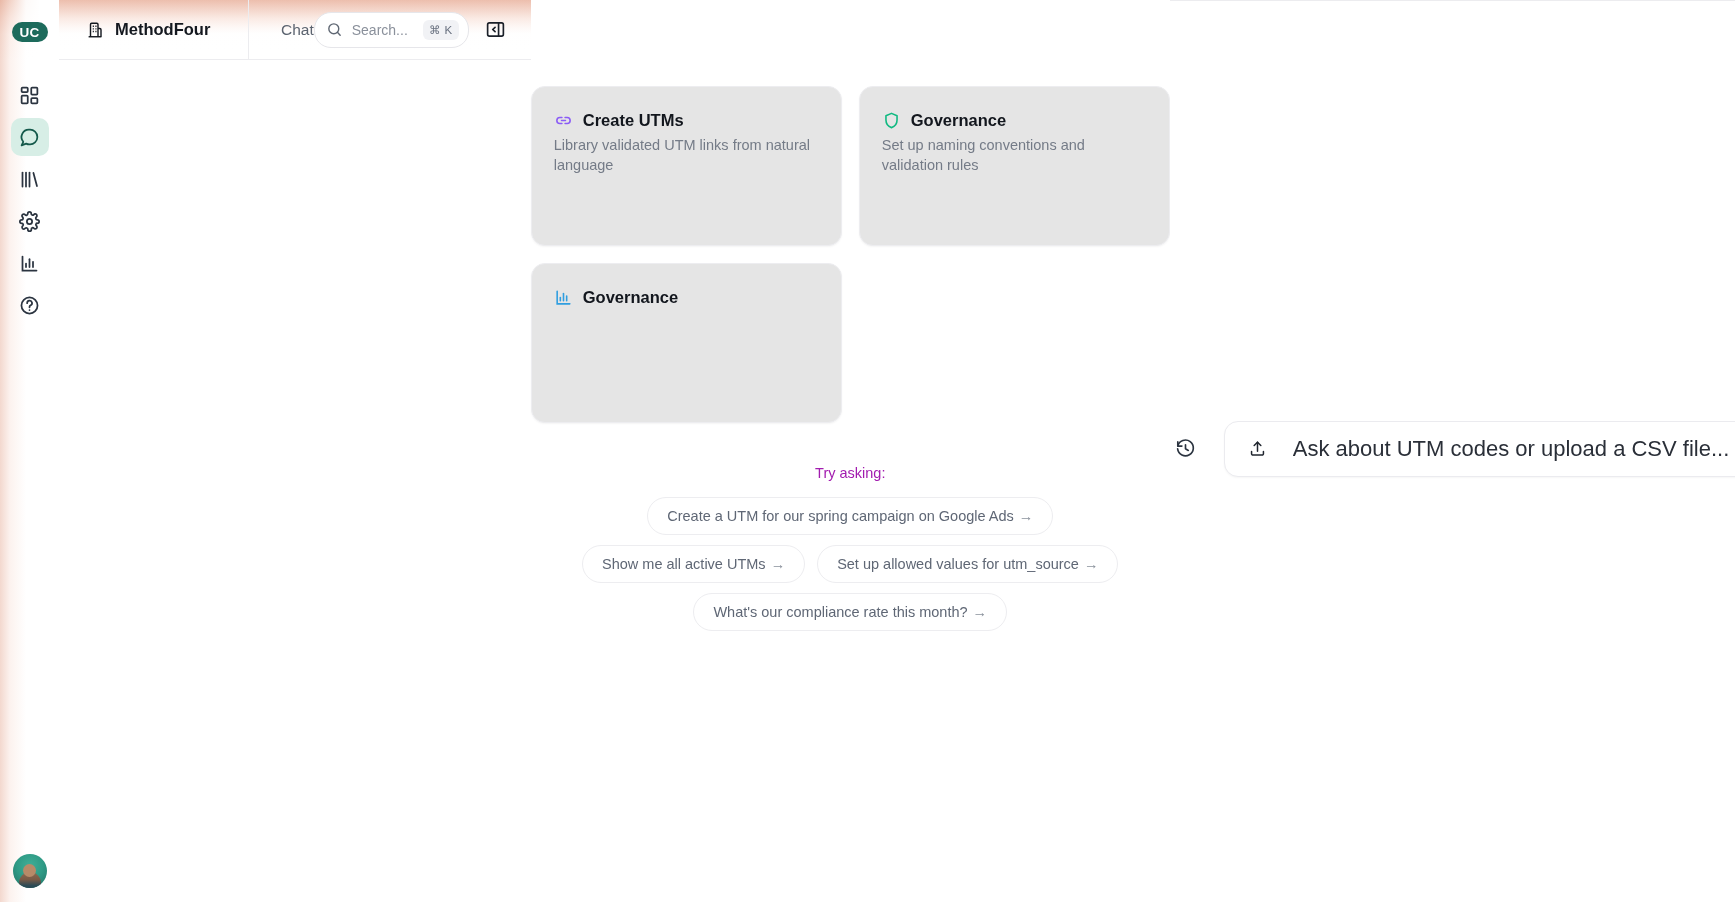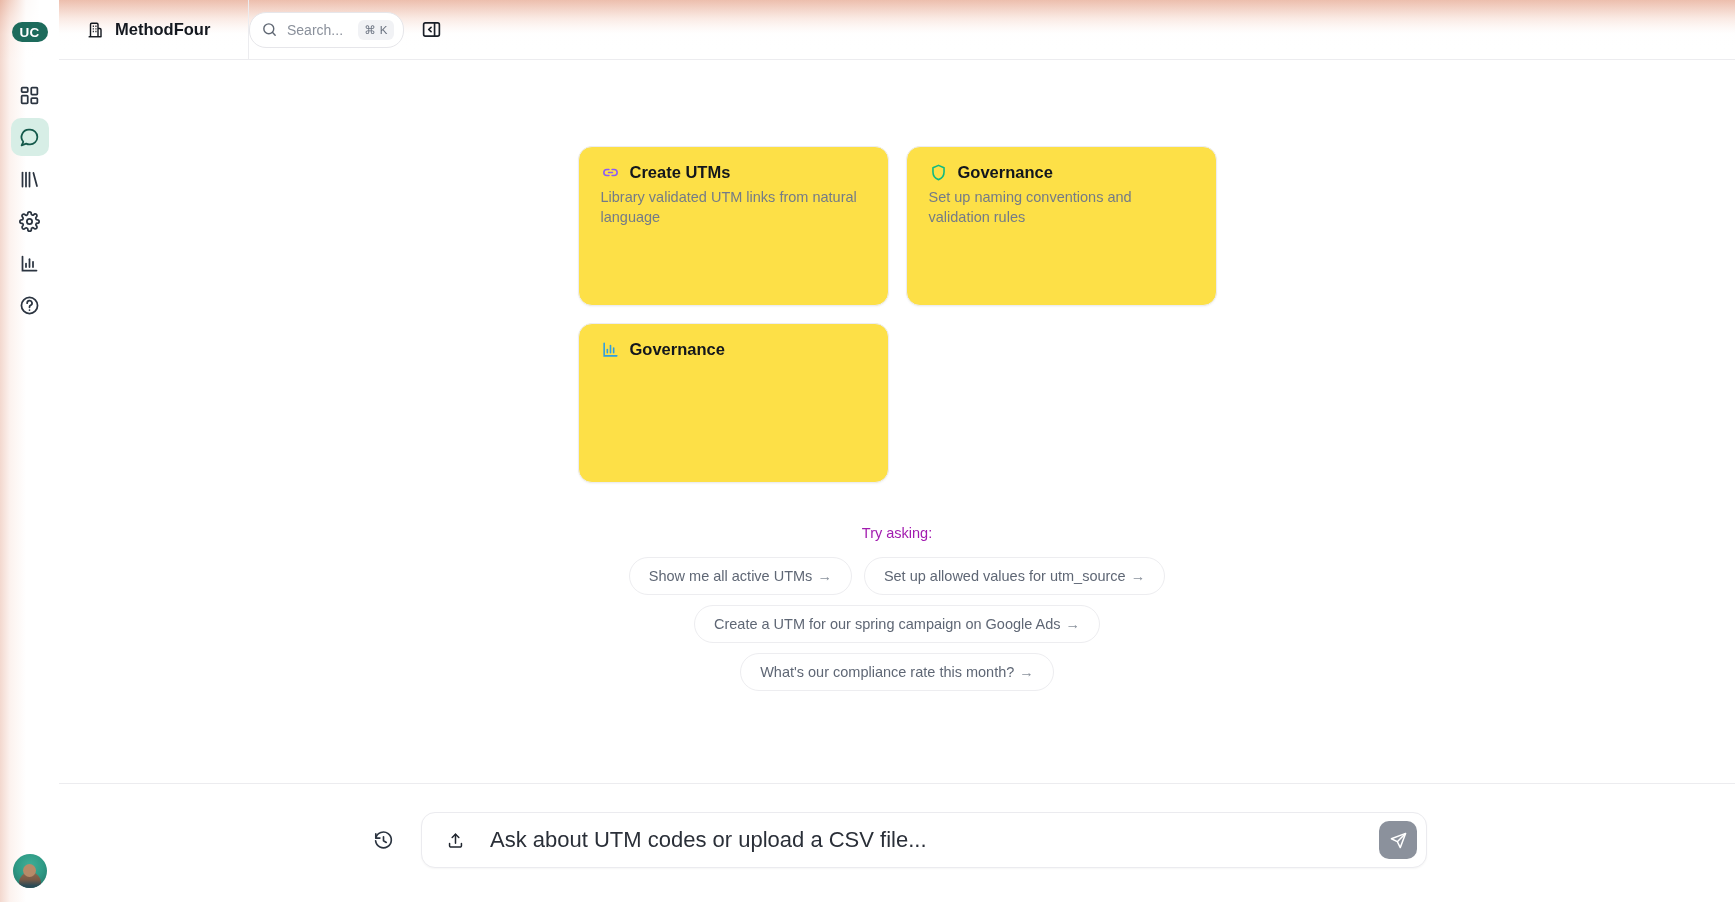--- a/index.html
+++ b/index.html
@@ -60,21 +60,21 @@
     background: linear-gradient(to bottom, #8c6a52 0%, #7a5a46 34%, #2c4a55 62%, #24414d 100%);
   }
   .avatar::before {
     content: ""; position: absolute; left: 50%; top: 30%;
     width: 13px; height: 13px; margin-left: -6.5px;
     border-radius: 50%;
     background: #b88a68; z-index: 2;
   }
 
   
-  .main { flex: 1; display: flex; flex-direction: column; min-width: 0; }
+  .main { flex: 1; display: flex; flex-direction: row; min-width: 0; }
 
   .topbar {
     height: 60px; flex: 0 0 60px;
     display: flex; align-items: stretch;
     background: linear-gradient(to bottom, rgba(240,196,180,0.50) 0px, rgba(252,238,232,0.55) 16px, rgba(255,255,255,0.95) 34px, #ffffff 52px);
     border-bottom: 1px solid #ececef;
   }
   .brand {
     width: 190px; flex: 0 0 190px;
     display: flex; align-items: center; gap: 11px;
@@ -109,23 +109,23 @@
     flex: 1; background: #fff;
     display: flex; flex-direction: column; align-items: center;
     padding-top: 86px; min-height: 0;
   }
   .cards {
     display: grid;
     grid-template-columns: 311px 311px;
     gap: 17px 17px;
   }
   .card {
-    background: #fde047; border: 1px solid #ededf0;
+    background: #e5e5e5; border: 1px solid #ededf0;
     border-radius: 14px;
-    padding: 16px 22px 24px 22px;
+    padding: 24px 22px 24px 22px;
     min-height: 160px;
     box-shadow: 0 1px 2px rgba(17,20,28,0.045);
     cursor: pointer;
   }
   .card-head { display: flex; align-items: center; gap: 10px; margin-bottom: 6px; }
   .card-title { font-size: 16.5px; font-weight: 700; color: #12161d; }
   .card-desc { font-size: 14.5px; line-height: 1.36; color: #747b87; }
 
   .try-label {
     margin-top: 42px; margin-bottom: 16px;
@@ -262,20 +262,23 @@
           <svg width="18" height="18" viewBox="0 0 24 24" fill="none" stroke="currentColor" stroke-width="1.9" stroke-linejoin="round">
             <path d="M6 21V4.5A1.5 1.5 0 0 1 7.5 3h7A1.5 1.5 0 0 1 16 4.5V21"></path>
             <path d="M16 10h2.5A1.5 1.5 0 0 1 20 11.5V21"></path>
               <path d="M3.5 21h17"></path>
             <path d="M9 7h1.5M9 10.5h1.5M9 14h1.5M12.5 7H14M12.5 10.5H14M12.5 14H14"></path>
           </svg>
         </span>
         <span>MethodFour</span>
       </div>
 
+      <div class="tabstrip">
+        <div class="tab">Chat</div>
+      </div>
 
       <div class="topbar-right">
         <div class="search">
           <span>
             <svg width="17" height="17" viewBox="0 0 24 24" fill="none" stroke="#5f6773" stroke-width="2" stroke-linecap="round">
               <circle cx="11" cy="11" r="7"></circle>
                 <path d="M20 20l-3.6-3.6"></path>
             </svg>
           </span>
           <span class="ph">Search...</span>
@@ -338,29 +341,29 @@
           </div>
         </div>
 
       </div>
 
       <div class="try-label">Try asking:</div>
 
       <div class="chips">
         <div class="chip-row">
           <div class="chip">
+            <span>Create a UTM for our spring campaign on Google Ads</span><span class="arr">→</span>
+          </div>
+        </div>
+        <div class="chip-row">
+          <div class="chip">
             <span>Show me all active UTMs</span><span class="arr">→</span>
           </div>
           <div class="chip">
             <span>Set up allowed values for utm_source</span><span class="arr">→</span>
-          </div>
-        </div>
-        <div class="chip-row">
-          <div class="chip">
-            <span>Create a UTM for our spring campaign on Google Ads</span><span class="arr">→</span>
           </div>
         </div>
         <div class="chip-row">
           <div class="chip">
             <span>What's our compliance rate this month?</span><span class="arr">→</span>
           </div>
         </div>
       </div>
     </section>
 

